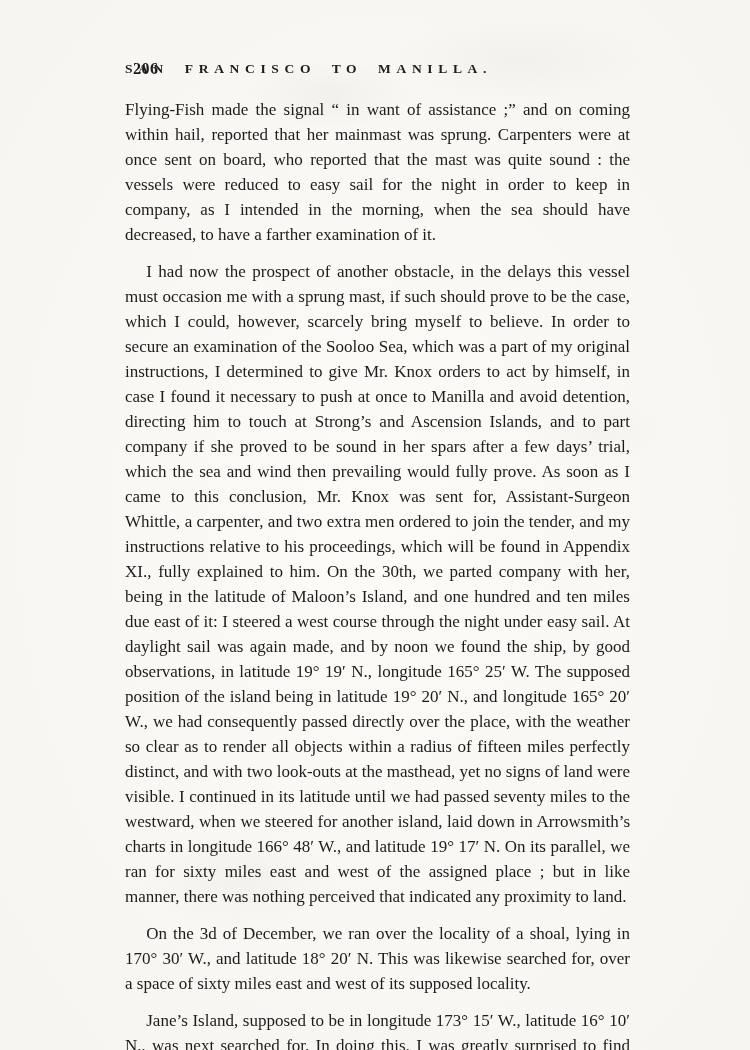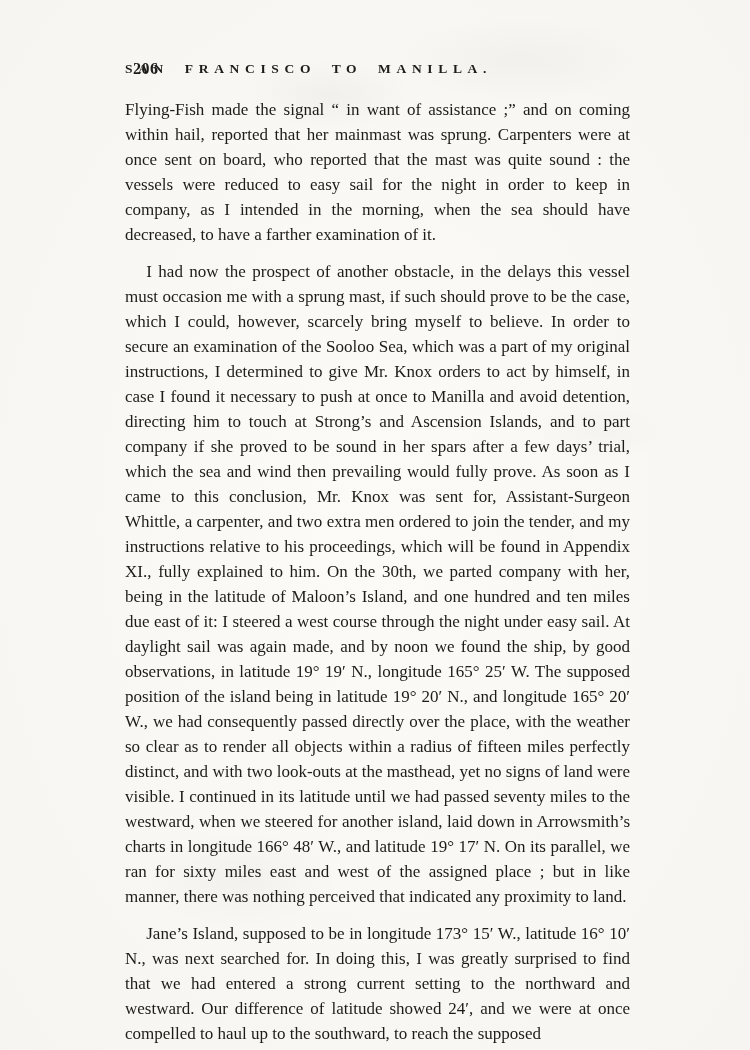--- a/index.html
+++ b/index.html
@@ -74,15 +74,16 @@
 
 <div class="scan-page">
   <div class="page-header">
     <span class="page-number">206</span>
     <span class="running-title">SAN FRANCISCO TO MANILLA.</span>
   </div>
 
   <div class="body-text">
     <p>Flying-Fish made the signal “ in want of assistance ;” and on coming within hail, reported that her mainmast was sprung. Carpenters were at once sent on board, who reported that the mast was quite sound : the vessels were reduced to easy sail for the night in order to keep in company, as I intended in the morning, when the sea should have decreased, to have a farther examination of it.</p>
     <p class="indent">I had now the prospect of another obstacle, in the delays this vessel must occasion me with a sprung mast, if such should prove to be the case, which I could, however, scarcely bring myself to believe. In order to secure an examination of the Sooloo Sea, which was a part of my original instructions, I determined to give Mr. Knox orders to act by himself, in case I found it necessary to push at once to Manilla and avoid detention, directing him to touch at Strong’s and Ascension Islands, and to part company if she proved to be sound in her spars after a few days’ trial, which the sea and wind then prevailing would fully prove. As soon as I came to this conclusion, Mr. Knox was sent for, Assistant-Surgeon Whittle, a carpenter, and two extra men ordered to join the tender, and my instructions relative to his proceedings, which will be found in Appendix XI., fully explained to him. On the 30th, we parted company with her, being in the latitude of Maloon’s Island, and one hundred and ten miles due east of it: I steered a west course through the night under easy sail. At daylight sail was again made, and by noon we found the ship, by good observations, in latitude 19° 19′ N., longitude 165° 25′ W. The supposed position of the island being in latitude 19° 20′ N., and longitude 165° 20′ W., we had consequently passed directly over the place, with the weather so clear as to render all objects within a radius of fifteen miles perfectly distinct, and with two look-outs at the masthead, yet no signs of land were visible. I continued in its latitude until we had passed seventy miles to the westward, when we steered for another island, laid down in Arrowsmith’s charts in longitude 166° 48′ W., and latitude 19° 17′ N. On its parallel, we ran for sixty miles east and west of the assigned place ; but in like manner, there was nothing perceived that indicated any proximity to land.</p>
+    <p class="indent">On the 3d of December, we ran over the locality of a shoal, lying in 170° 30′ W., and latitude 18° 20′ N. This was likewise searched for, over a space of sixty miles east and west of its supposed locality.</p>
     <p class="indent">Jane’s Island, supposed to be in longitude 173° 15′ W., latitude 16° 10′ N., was next searched for. In doing this, I was greatly surprised to find that we had entered a strong current setting to the northward and westward. Our difference of latitude showed 24′, and we were at once compelled to haul up to the southward, to reach the supposed</p>
   </div>
 </div>
 
 </body></html>

